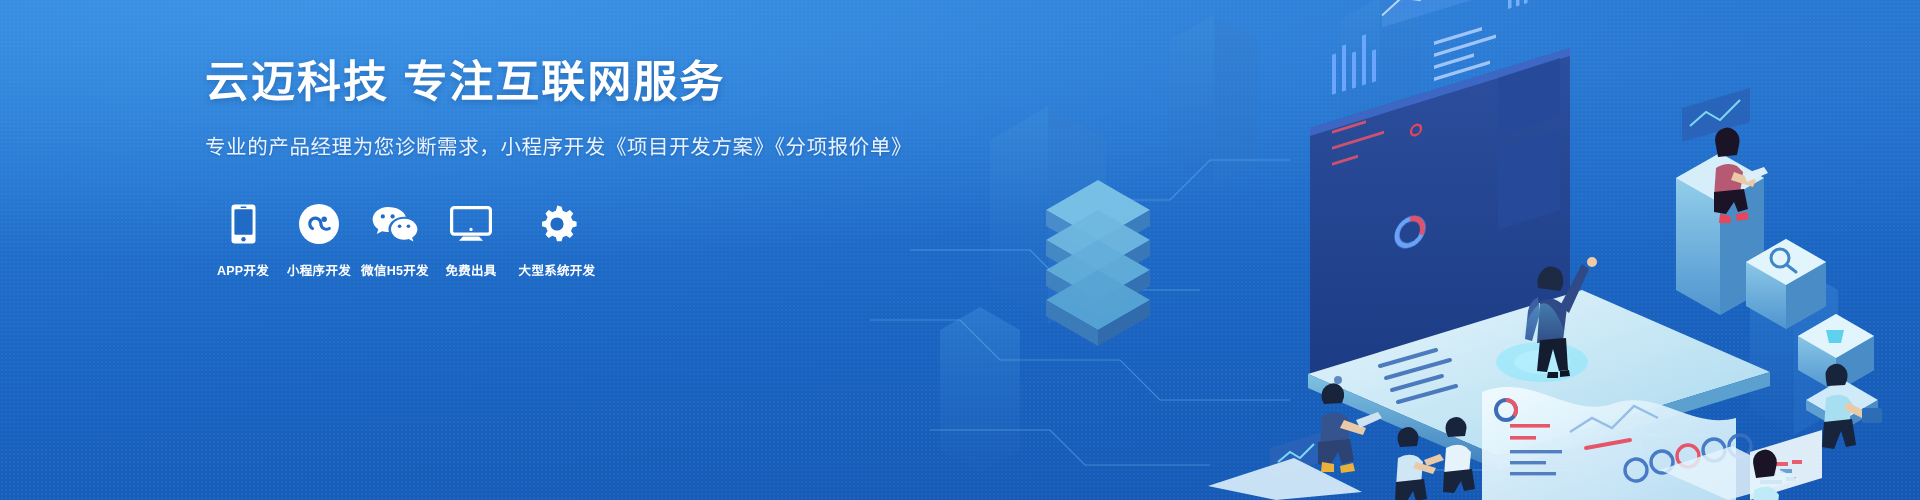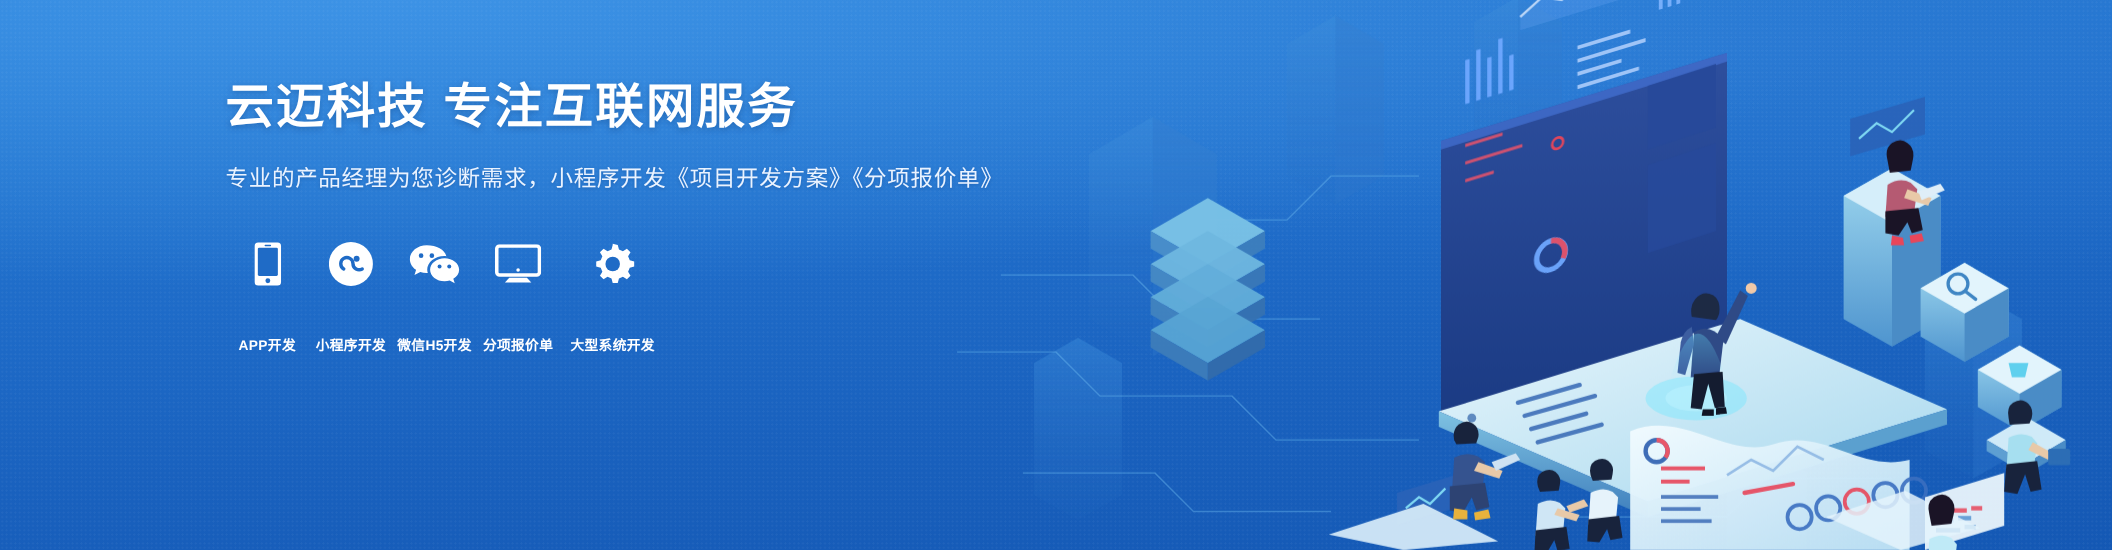--- a/index.html
+++ b/index.html
@@ -29,21 +29,21 @@
     opacity:.75;
   }
 
   
   .bands{position:absolute;inset:0;pointer-events:none;opacity:.35;
     background:repeating-linear-gradient(180deg,
       rgba(255,255,255,.018) 0px, rgba(255,255,255,.018) 1px,
       rgba(255,255,255,0) 1px, rgba(255,255,255,0) 46px);}
 
   
-  .copy { position:absolute; left:205px; top:72px; width:720px; z-index:6; }
+  .copy { position:absolute; left:205px; top:56px; width:720px; z-index:6; }
 
   .headline{
     color:#ffffff;
     font-size:44px;
     font-weight:bold;
     letter-spacing:2px;
     line-height:1.18;
     white-space:nowrap;
     text-shadow:0 2px 6px rgba(5,40,95,.28);
   }
@@ -62,21 +62,20 @@
   .services{
     margin-top:38px;
     display:flex;
     align-items:flex-end;
     gap:0px;
   }
   .svc{
     width:76px;
     display:flex; flex-direction:column; align-items:center;
     cursor:pointer;
-    gap:27px;
   }
   .svc .glyph{
     height:44px; width:100%;
     display:flex; align-items:center; justify-content:center;
     margin-bottom:14px;
   }
   .svc .glyph svg{ display:block; fill:#ffffff; }
   .svc .cap{
     color:#ffffff;
     font-size:12.5px;
@@ -458,21 +457,21 @@
       </div>
 
       <div class="svc">
         <span class="glyph">
           <svg width="42" height="36" viewBox="0 0 42 36">
             <rect x="1.6" y="1.6" width="38.8" height="26.5" rx="2.6" fill="none" stroke="#fff" stroke-width="3.2"></rect>
             <circle cx="21" cy="23.4" r="1.6" fill="#fff"></circle>
             <path d="M13 30.6 l16 0 4 4.2 -24 0 z" fill="#fff"></path>
           </svg>
         </span>
-        <span class="cap">分项报价单</span>
+        <span class="cap">免费出具</span>
       </div>
 
       <div class="svc wide">
         <span class="glyph">
           <svg width="40" height="40" viewBox="0 0 40 40">
             <path d="M20 1.6 l4.6 1.1 1.1 4.1 3.6 1.5 3.6 -2.2 3.3 3.3 -2.2 3.6 1.5 3.6 4.1 1.1
                      0 4.6 -4.1 1.1 -1.5 3.6 2.2 3.6 -3.3 3.3 -3.6 -2.2 -3.6 1.5 -1.1 4.1 -4.6 0
                      -1.1 -4.1 -3.6 -1.5 -3.6 2.2 -3.3 -3.3 2.2 -3.6 -1.5 -3.6 -4.1 -1.1 0 -4.6
                      4.1 -1.1 1.5 -3.6 -2.2 -3.6 3.3 -3.3 3.6 2.2 3.6 -1.5 1.1 -4.1 z" fill="#fff"></path>
             <circle cx="20" cy="20" r="6.6" fill="#1f6bc6"></circle>

